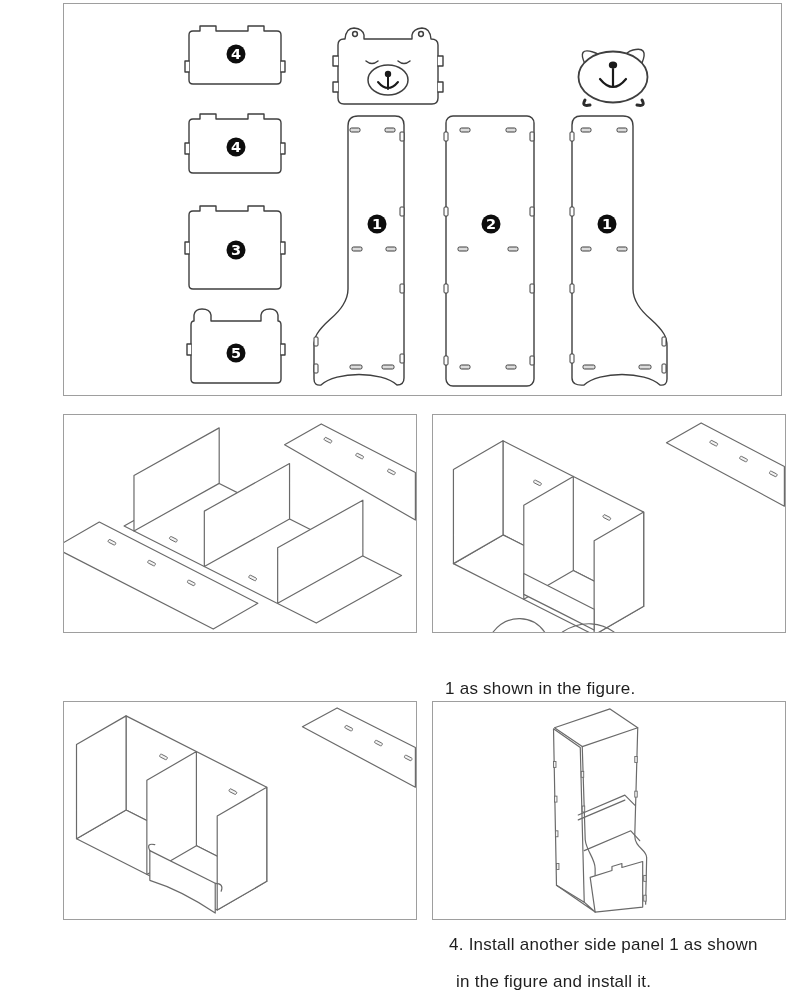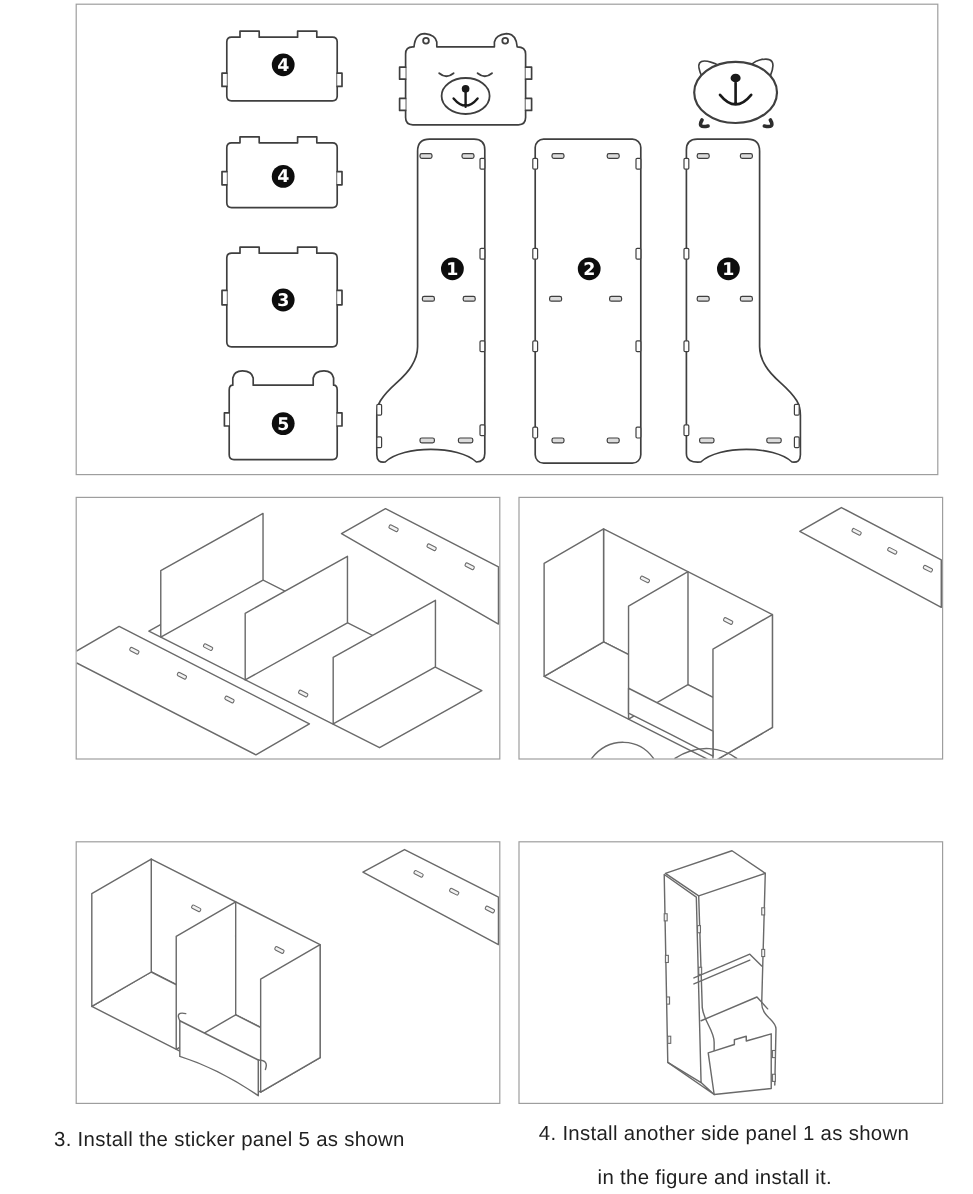--- a/index.html
+++ b/index.html
@@ -203,17 +203,17 @@
       <rect class="wslot" x="124" y="163" width="2.5" height="6"></rect>
       <rect class="wslot" x="149" y="70" width="2.5" height="6"></rect>
       <rect class="wslot" x="150" y="105" width="2.5" height="6"></rect>
       <rect class="wslot" x="203" y="55" width="2.5" height="6"></rect>
       <rect class="wslot" x="203" y="90" width="2.5" height="6"></rect>
       <rect class="wslot" x="212" y="175" width="2.5" height="6"></rect>
       <rect class="wslot" x="212" y="195" width="2.5" height="6"></rect>
     </svg>
   </div>
 
-  <div class="caption" style="left:45px;top:940px;">3. Install the sticker panel 5 as shown</div>
+  <div class="caption" style="left:445px;top:679px;">1 as shown in the figure.</div>
   <div class="caption" style="left:449px;top:935px;text-align:right;">4. Install another side panel 1 as shown</div>
-  <div class="caption" style="left:456px;top:972px;margin-left:42px;">in the figure and install it.</div>
+  <div class="caption" style="left:456px;top:972px;">in the figure and install it.</div>
 
 </div>
 
 </body></html>

